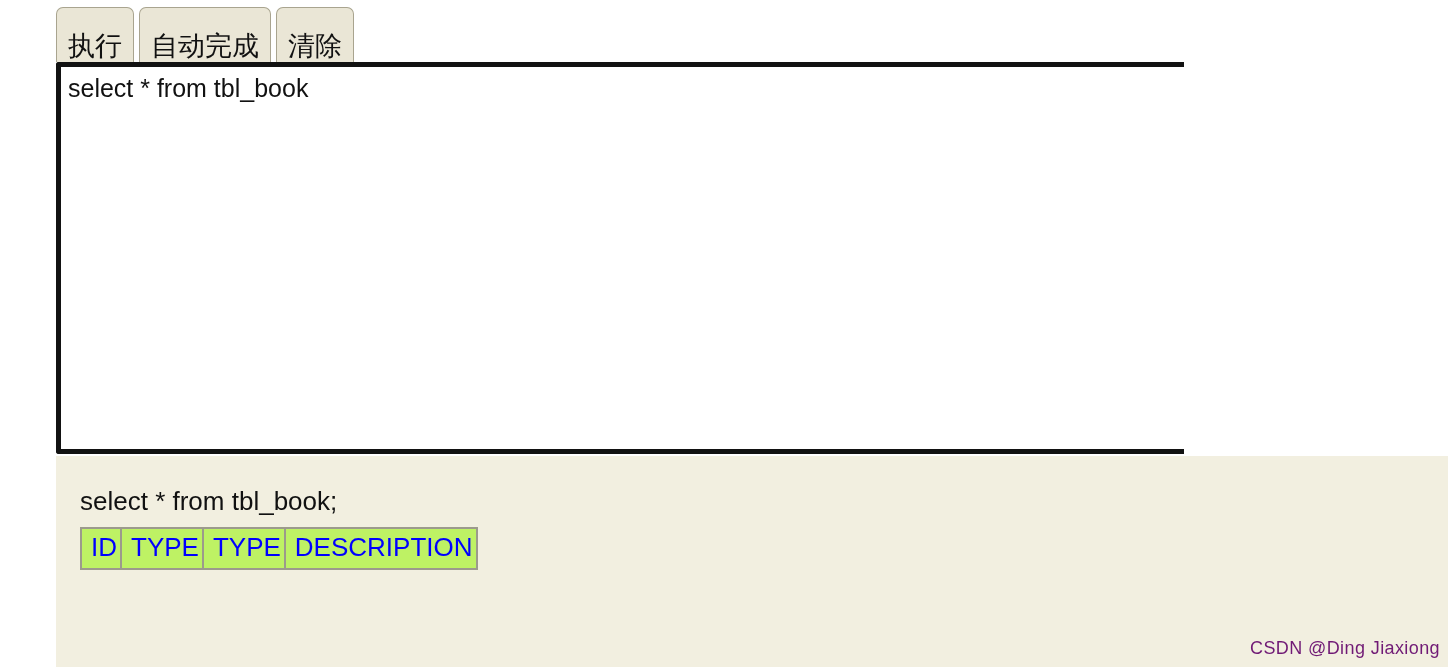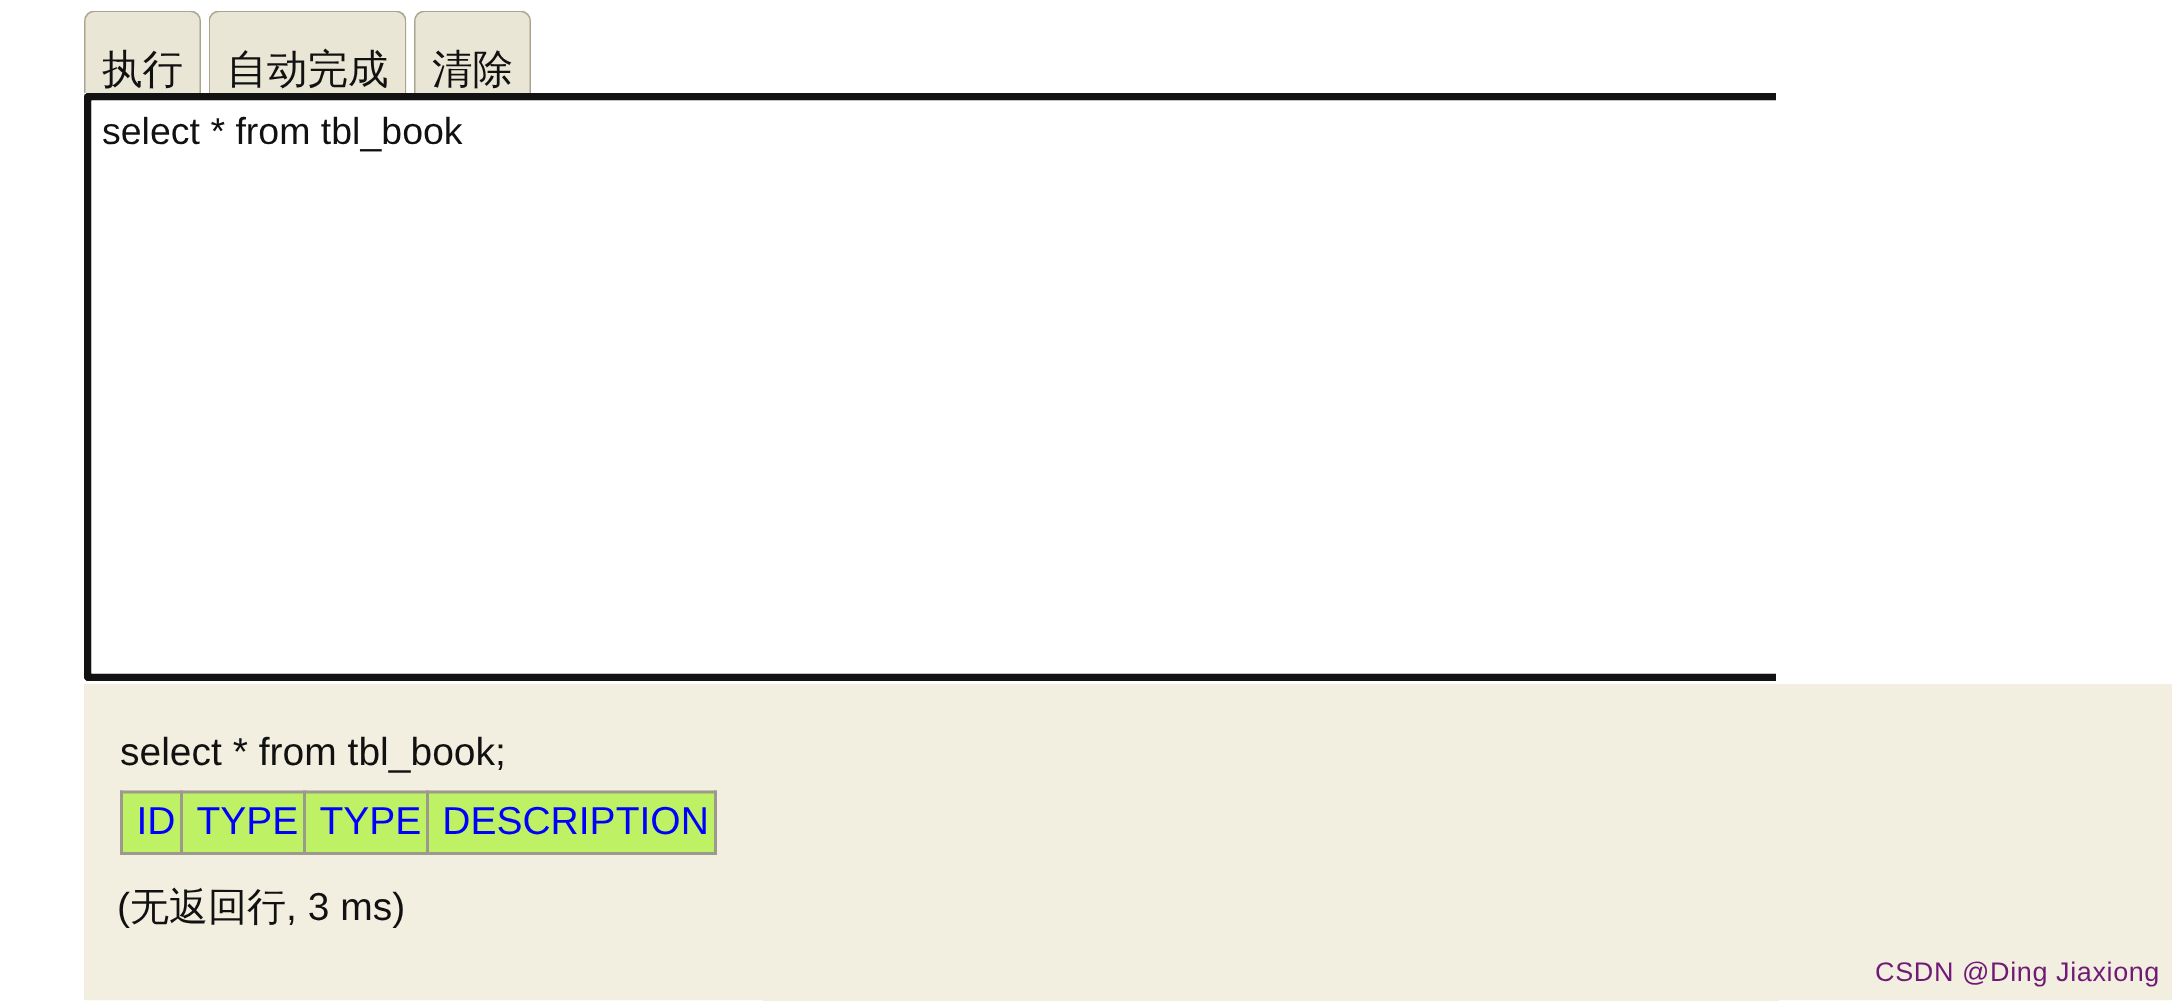--- a/index.html
+++ b/index.html
@@ -155,16 +155,15 @@
       <tr>
         <th>ID</th>
         <th>TYPE</th>
         <th>TYPE</th>
         <th>DESCRIPTION</th>
       </tr>
     </thead>
     <tbody></tbody>
   </table>
 
-  <div id="result-status">(无返回行, 3 ms)</div>
 
   <div id="watermark">CSDN @Ding Jiaxiong</div>
 </div>
 
 </body></html>

